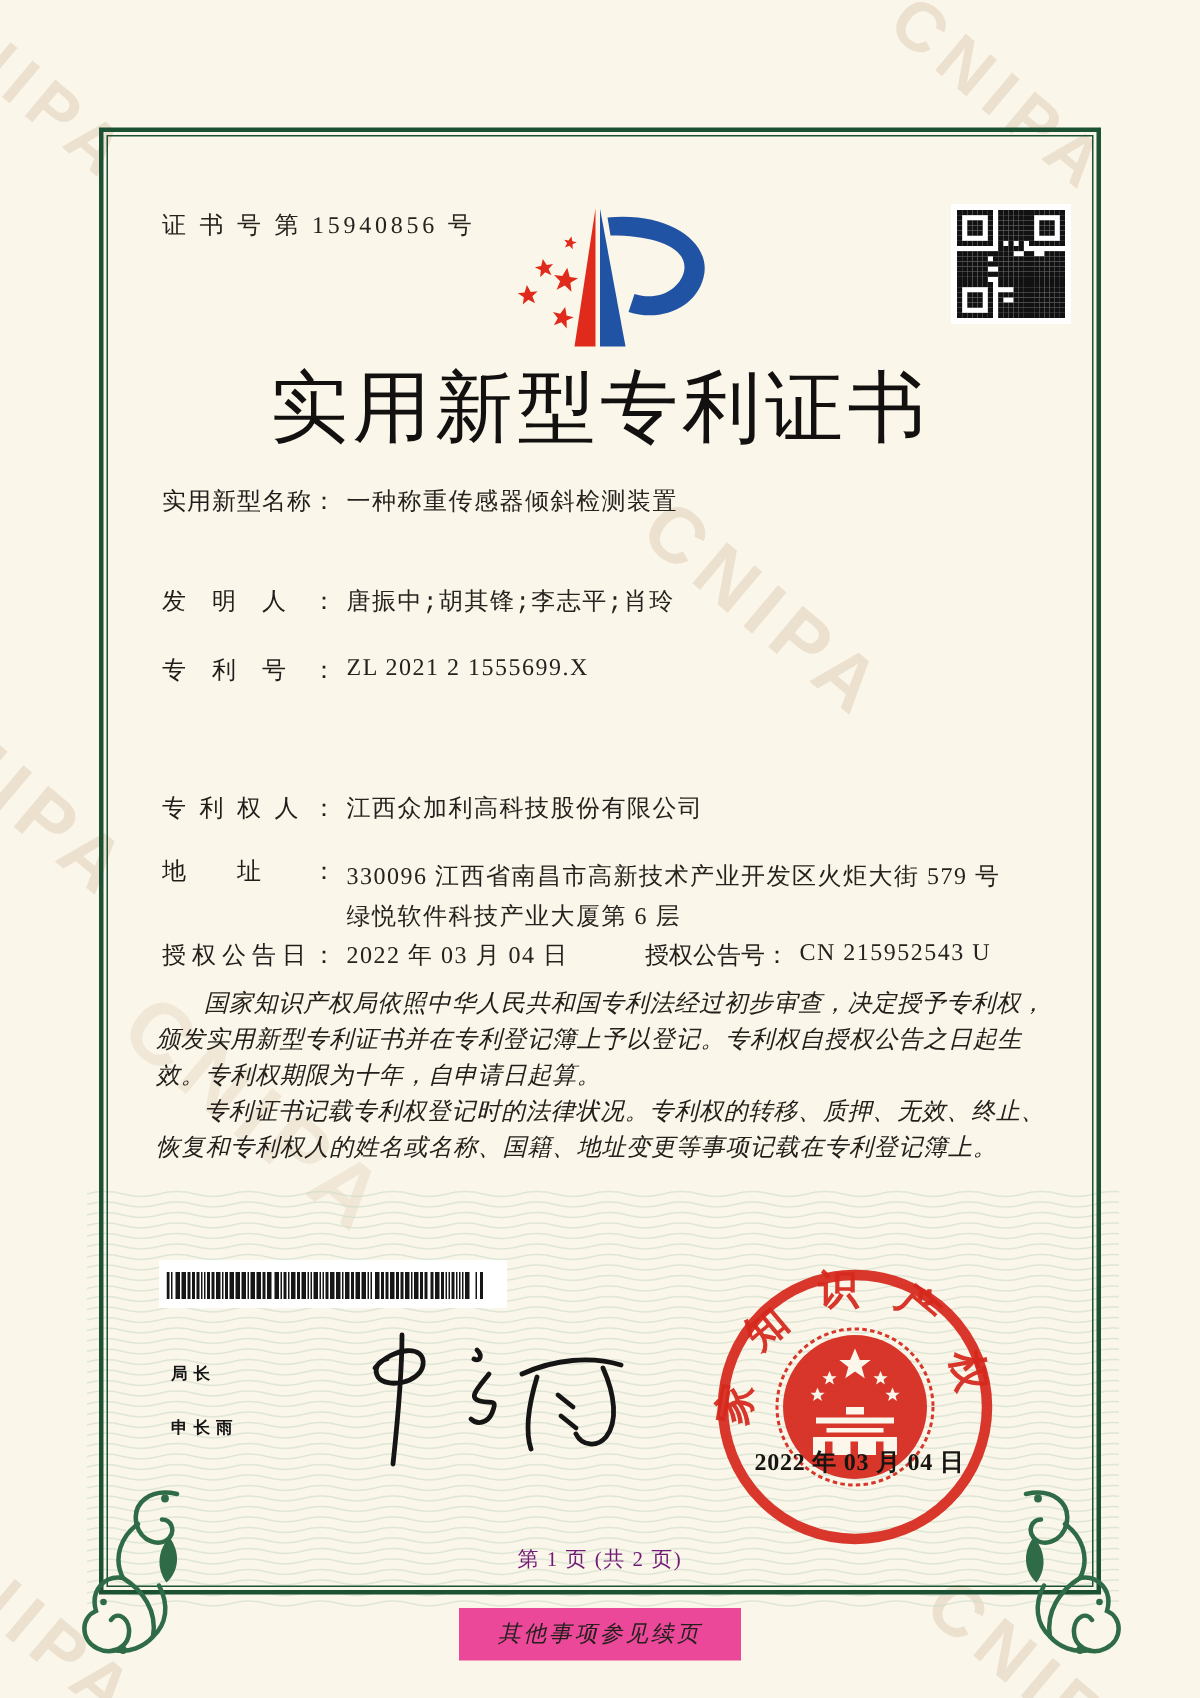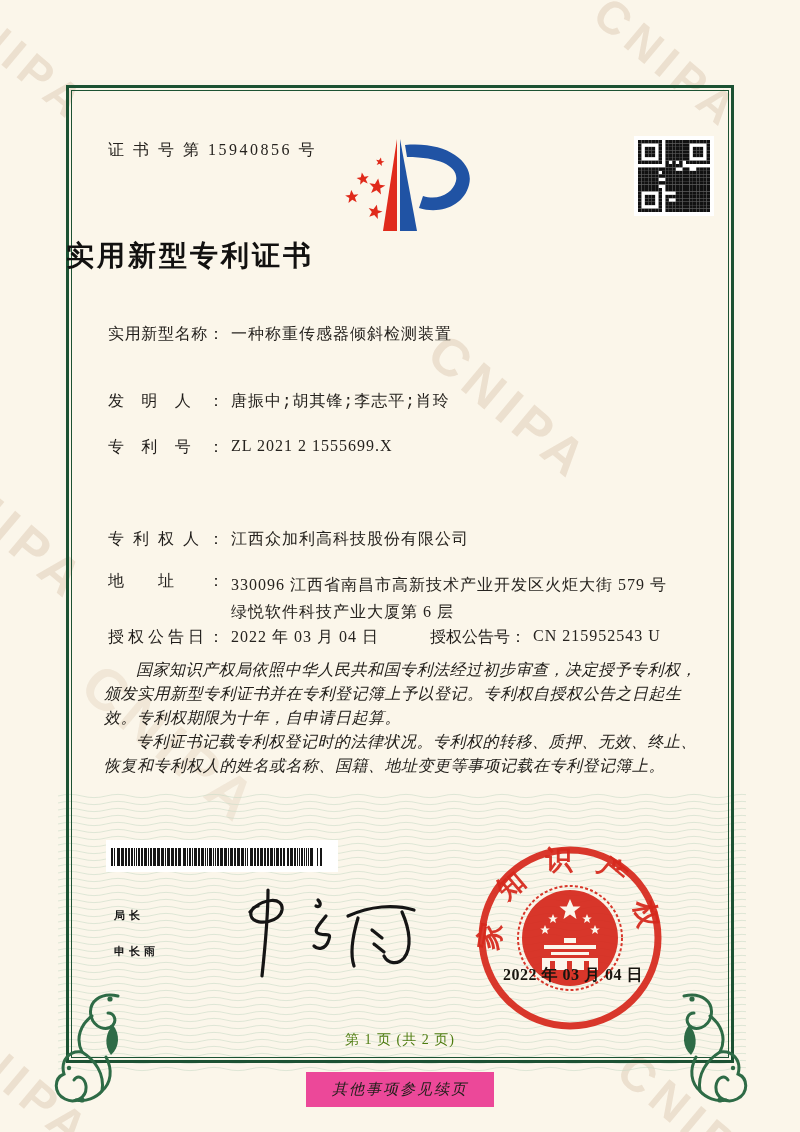--- a/index.html
+++ b/index.html
@@ -45,21 +45,21 @@
     font-size:16px;letter-spacing:2.5px;color:#26231f;
   }
   .logo{position:absolute;left:333px;top:133px;z-index:3;}
   .qr{
     position:absolute;left:634px;top:136px;width:80px;height:80px;
     background:#ffffff;z-index:3;
   }
   .qr svg{position:absolute;left:4px;top:4px;}
   .title{
     position:absolute;left:66px;top:237px;width:668px;z-index:3;
-    font-size:28px;font-weight:700;letter-spacing:3px;color:#121110;
+    text-align:center;font-size:52px;font-weight:400;letter-spacing:3px;color:#121110;
   }
   
   .field{
     position:absolute;left:108px;width:600px;z-index:3;
     font-size:16px;display:flex;align-items:flex-start;
   }
   .flabel{
     display:inline-block;width:116px;flex:none;
     text-align:justify;text-align-last:justify;
     color:#201d1a;
@@ -98,21 +98,21 @@
   .sig-hand{position:absolute;left:222px;top:882px;z-index:3;}
   
   .seal{position:absolute;left:472px;top:840px;z-index:4;}
   .seal-date{
     position:absolute;left:498px;top:965px;width:150px;z-index:5;
     font-size:16px;font-weight:bold;letter-spacing:0.5px;color:#17150f;text-align:center;
   }
   
   .page-num{
     position:absolute;left:66px;top:1031px;width:668px;z-index:3;
-    text-align:center;font-size:14px;letter-spacing:1px;color:#4d7c0f;
+    text-align:center;font-size:14px;letter-spacing:1px;color:#701a75;
   }
   .continuation{
     position:absolute;left:50%;top:1072px;transform:translateX(-50%);z-index:3;
     background:#ec4899;padding:8px 26px;
     font-size:15px;font-style:italic;letter-spacing:2px;color:#23201c;white-space:nowrap;
   }
 </style>
 </head>
 <body>
 

